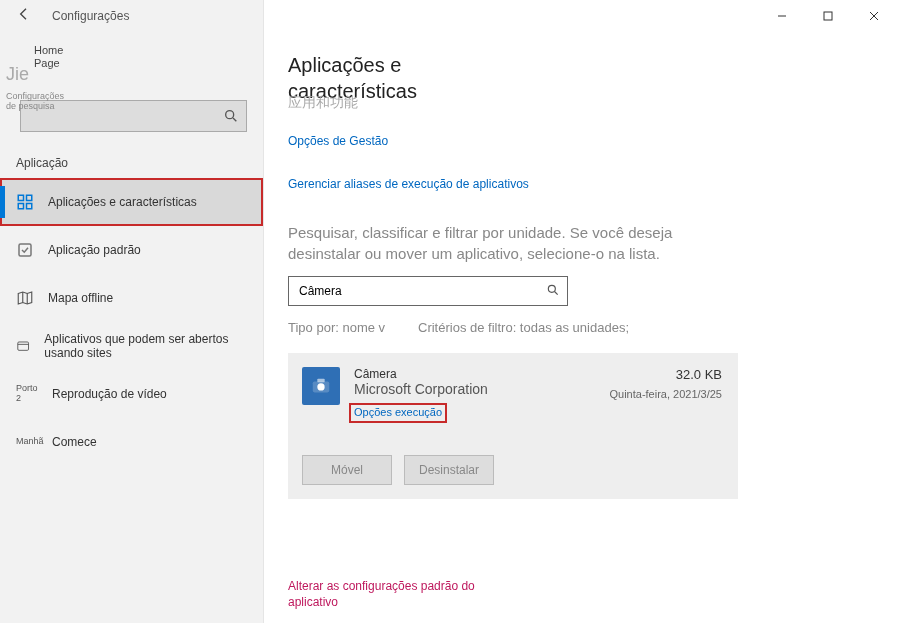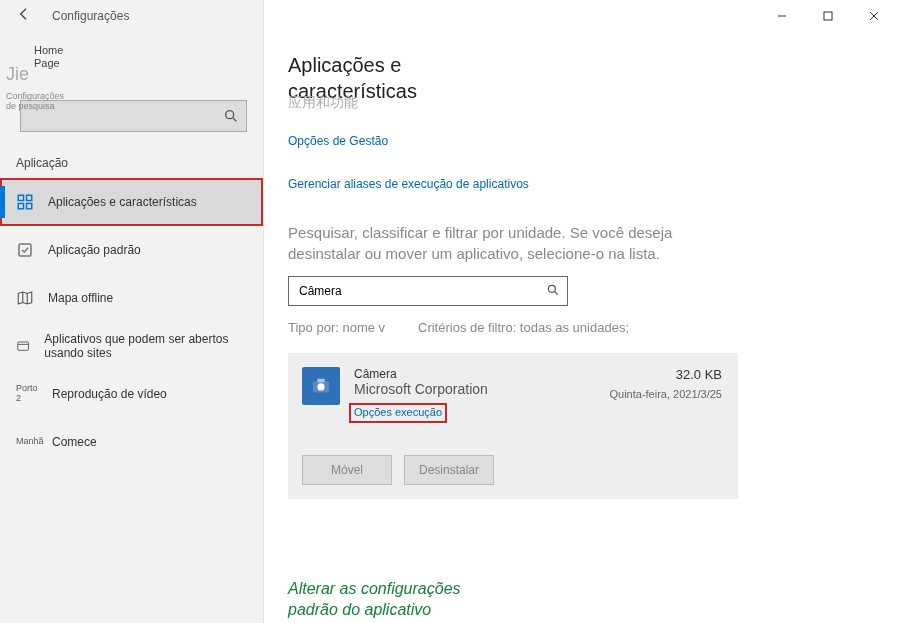--- a/index.html
+++ b/index.html
@@ -61,21 +61,21 @@
   .app-name { font-size: 12px; color: #333; }
   .app-pub { font-size: 14px; color: #555; }
   .app-adv { font-size: 11px; color: #0067c0; margin-top: 6px; display: inline-block; cursor: pointer; border: 2px solid #c72a2a; padding: 1px 3px 3px 3px; margin-left: -5px; }
   .app-right { text-align: right; min-width: 150px; }
   .app-size { font-size: 13px; color: #333; }
   .app-date { font-size: 11px; color: #666; margin-top: 6px; }
   .app-actions { display: flex; gap: 12px; margin-top: 32px; }
   .app-actions button { width: 90px; height: 30px; border: 1px solid #bbb; background: #ddd; color: #888; font-size: 12px; cursor: pointer; }
 
   .bottom { margin-top: 80px; }
-  .bottom .h { font-size: 16px; color: #15803d; max-width: 200px; line-height: 1.3; font-style: italic; }
+  .bottom .h { font-size: 12px; color: #be185d; max-width: 200px; line-height: 1.3; }
 
   
   .scroll::-webkit-scrollbar { width: 6px; }
   .scroll::-webkit-scrollbar-thumb { background: #bbb; }
 
 </style>
 </head>
 <body>
 
 <div class="window">

